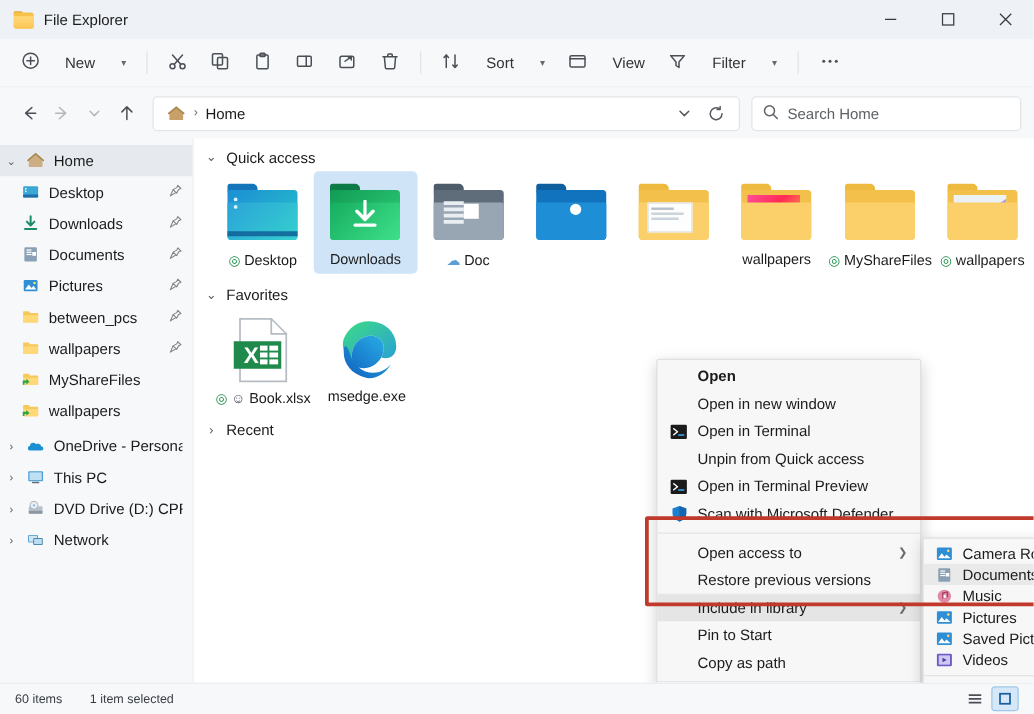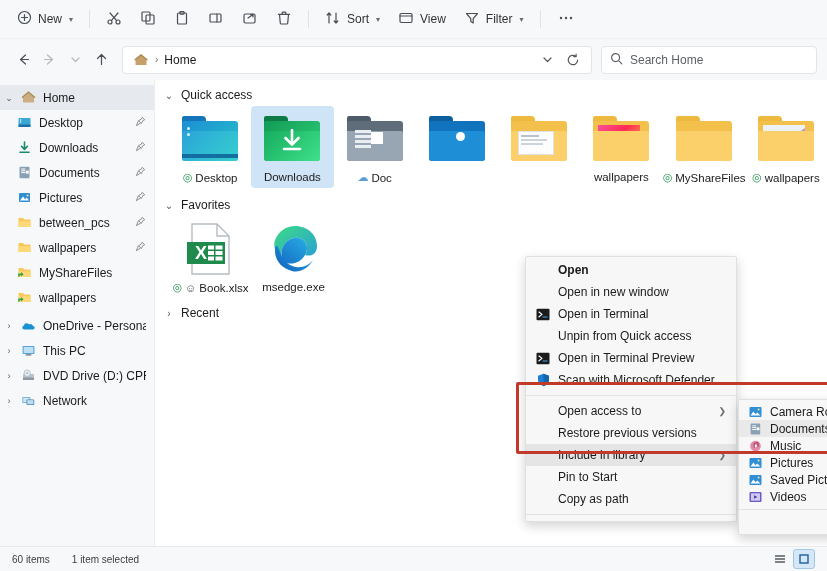--- a/index.html
+++ b/index.html
@@ -26,21 +26,21 @@
   .tb-title { margin-left: 8px; font-size: 12px; color: #1b1b1b; }
   .win-controls { position: absolute; right: 0; top: 0; height: 31px; display: flex; }
   .wc { width: 46px; height: 31px; display: flex; align-items: center; justify-content: center; color: #3a3a3a; }
   .wc svg { display:block; }
 
   
   .toolbar {
     height: 39px; flex: 0 0 39px; background: #f6f8fa; display: flex; align-items: center;
     padding: 0 8px; gap: 0px; border-bottom: 1px solid #eef0f2;
   }
-  .tbtn { height: 29px; display: flex; align-items: center; gap: 6px; padding: 0 9px; border-radius: 4px; color: #333; white-space: nowrap; }
+  .tbtn { height: 29px; display: flex; align-items: center; gap: 20px; padding: 0 9px; border-radius: 4px; color: #333; white-space: nowrap; }
   .tbtn .lbl { font-size: 12px; }
   .tbtn .caret { font-size: 8px; color: #6a6a6a; margin-left: 1px; }
   .tb-sep { width: 1px; height: 18px; background: #dfe3e6; margin: 0 7px; }
   .icon-stroke { stroke: #4a4f55; stroke-width: 1.2; fill: none; stroke-linecap: round; stroke-linejoin: round; }
 
   
   .addressrow { height: 41px; flex: 0 0 41px; background: #f6f8fa; display: flex; align-items: center; padding: 0 10px; gap: 0; }
   .navbtn { width: 26px; height: 26px; display:flex; align-items:center; justify-content:center; border-radius:4px; color:#4a4f55; }
   .navbtn.dim { color: #b4b8bc; }
   .addressbar {
@@ -123,20 +123,46 @@
   }
   .status-right { margin-left:auto; display:flex; align-items:center; gap:2px; }
   .vbtn { width:22px;height:20px;display:flex;align-items:center;justify-content:center; border-radius:3px; color:#4a4f55; }
   .vbtn.act { background:#d6e8f8; border:1px solid #9ec7e8; }
 </style>
 </head>
 <body>
 
 <div class="window">
 
+  <div class="titlebar">
+    <span class="tb-folder-icon">
+      <span class="tab"></span>
+        <span class="back"></span>
+        <span class="front"></span>
+    </span>
+    <span class="tb-title">File Explorer</span>
+    <div class="win-controls">
+      <div class="wc">
+        <svg width="11" height="11" viewBox="0 0 11 11">
+            <line x1="1" y1="5.5" x2="10" y2="5.5" stroke="#3a3a3a" stroke-width="1"></line>
+          </svg>
+      </div>
+      <div class="wc">
+        <svg width="11" height="11" viewBox="0 0 11 11">
+            <rect x="1" y="1" width="9" height="9" fill="none" stroke="#3a3a3a" stroke-width="1"></rect>
+          </svg>
+      </div>
+      <div class="wc">
+        <svg width="11" height="11" viewBox="0 0 11 11">
+            <line x1="1" y1="1" x2="10" y2="10" stroke="#3a3a3a" stroke-width="1"></line>
+            <line x1="10" y1="1" x2="1" y2="10" stroke="#3a3a3a" stroke-width="1"></line>
+          </svg>
+      </div>
+    </div>
+  </div>
 
   <div class="toolbar">
     <div class="tbtn">
       <span>
         <svg width="15" height="15" viewBox="0 0 15 15">
             <circle cx="7.5" cy="7.5" r="6" class="icon-stroke"></circle>
             <line x1="7.5" y1="4.5" x2="7.5" y2="10.5" class="icon-stroke"></line>
             <line x1="4.5" y1="7.5" x2="10.5" y2="7.5" class="icon-stroke"></line>
           </svg>
       </span>

